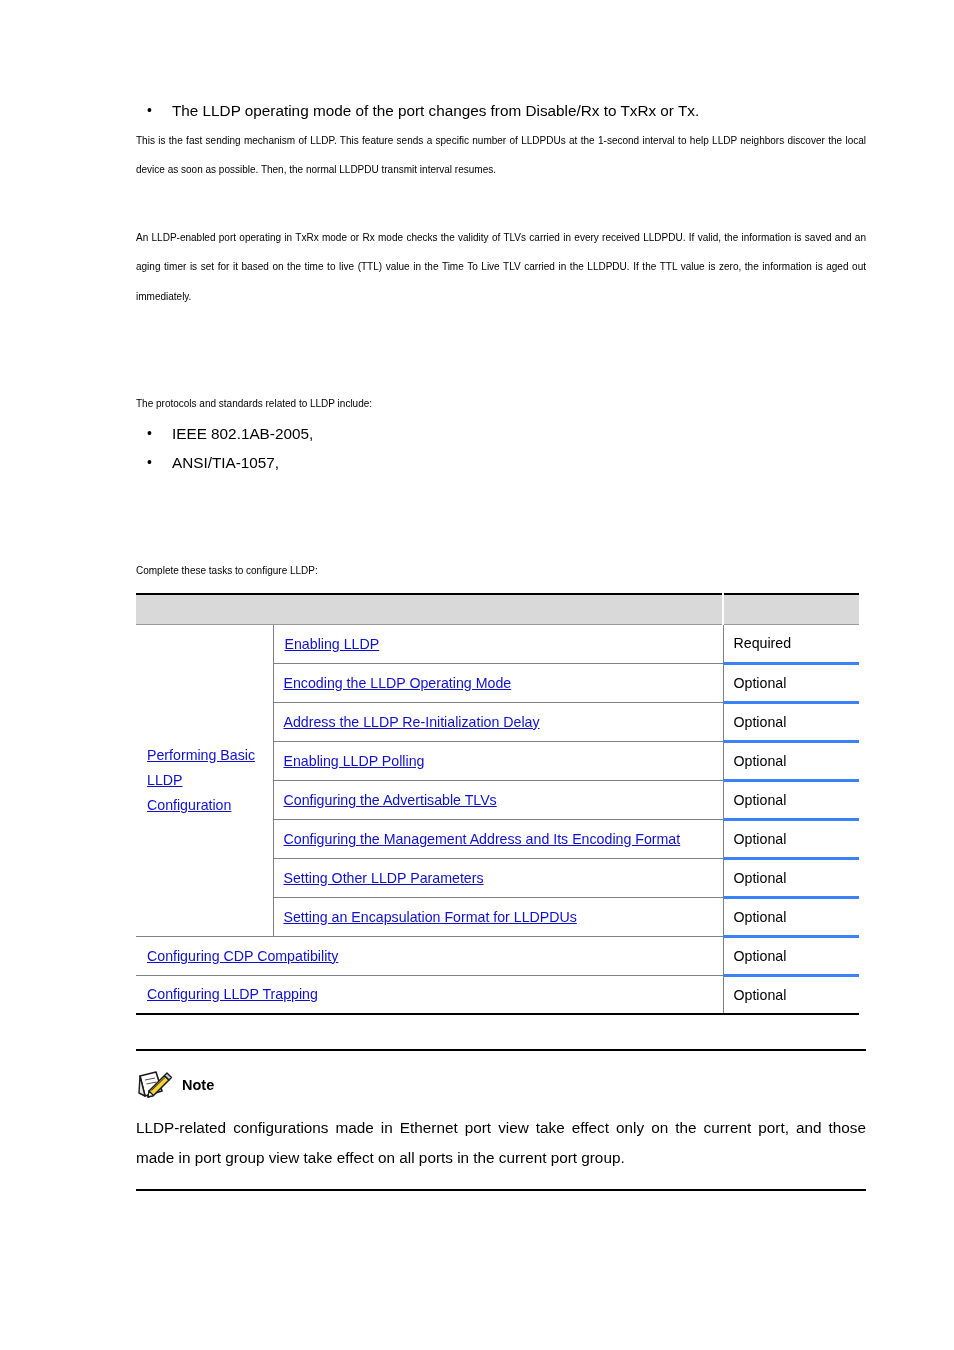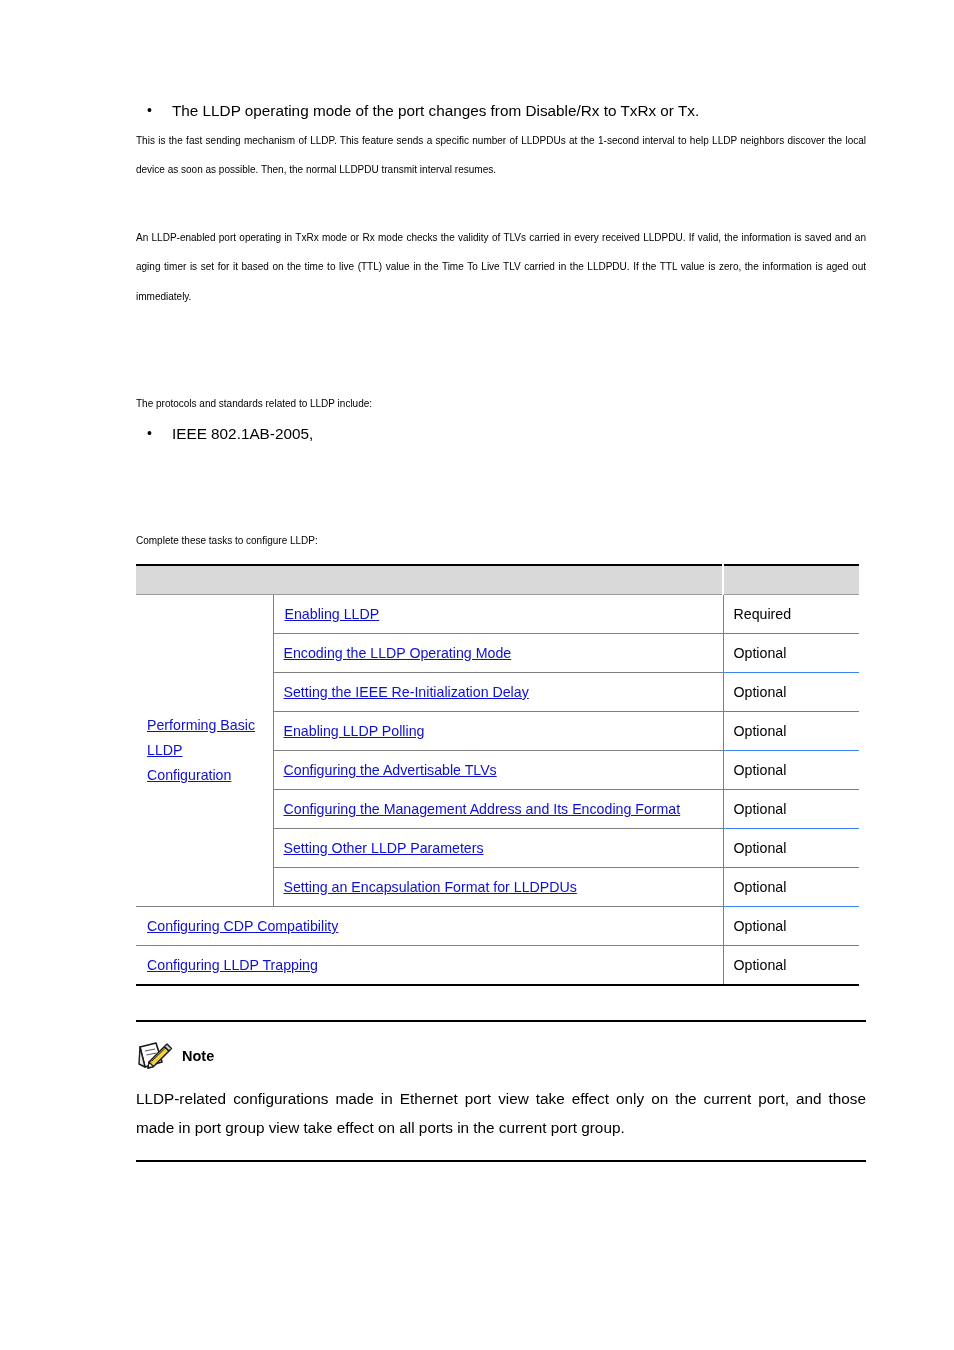--- a/index.html
+++ b/index.html
@@ -101,21 +101,21 @@
     border-right: 1px solid #808080;
     border-bottom: 1px solid #808080;
     vertical-align: middle;
     padding-left: 11px;
     padding-right: 4px;
     line-height: 25px;
   }
   table.task-table td.req-cell {
     border-left: 1px solid #808080;
     padding-left: 10px;
-    border-bottom: 1px solid #3b82f6;
+    border-bottom: 3px solid #3b82f6;
   }
   table.task-table tr.span-row td.task-cell {
     padding-left: 11px;
   }
   table.task-table tr.wide-row td.wide-cell {
     padding-left: 11px;
   }
   table.task-table tr.last-row td {
     border-bottom: 2.1px solid #000;
   }
@@ -196,20 +196,23 @@
     <p class="body-text">An LLDP-enabled port operating in TxRx mode or Rx mode checks the validity of TLVs carried in every received LLDPDU. If valid, the information is saved and an aging timer is set for it based on the time to live (TTL) value in the Time To Live TLV carried in the LLDPDU. If the TTL value is zero, the information is aged out immediately.</p>
 
     <div class="gap-xl"></div>
     <div class="gap-md"></div>
 
     <p class="body-text last-left">The protocols and standards related to LLDP include:</p>
 
     <ul class="bullets">
       <li>
         <span>IEEE 802.1AB-2005,</span>
+      </li>
+      <li>
+        <span>ANSI/TIA-1057,</span>
       </li>
     </ul>
 
     <div class="gap-xl"></div>
     <div class="gap-md"></div>
 
     <p class="body-text last-left">Complete these tasks to configure LLDP:</p>
 
     <div class="gap-sm"></div>
 
@@ -241,21 +244,21 @@
 
         <tr>
           <td class="task-cell">
             <span class="doclink">Encoding the LLDP Operating Mode</span>
           </td>
           <td class="req-cell">Optional</td>
         </tr>
 
         <tr>
           <td class="task-cell">
-            <span class="doclink">Setting the IEEE Re-Initialization Delay</span>
+            <span class="doclink">Address the LLDP Re-Initialization Delay</span>
           </td>
           <td class="req-cell">Optional</td>
         </tr>
 
         <tr>
           <td class="task-cell">
             <span class="doclink">Enabling LLDP Polling</span>
           </td>
           <td class="req-cell">Optional</td>
         </tr>

